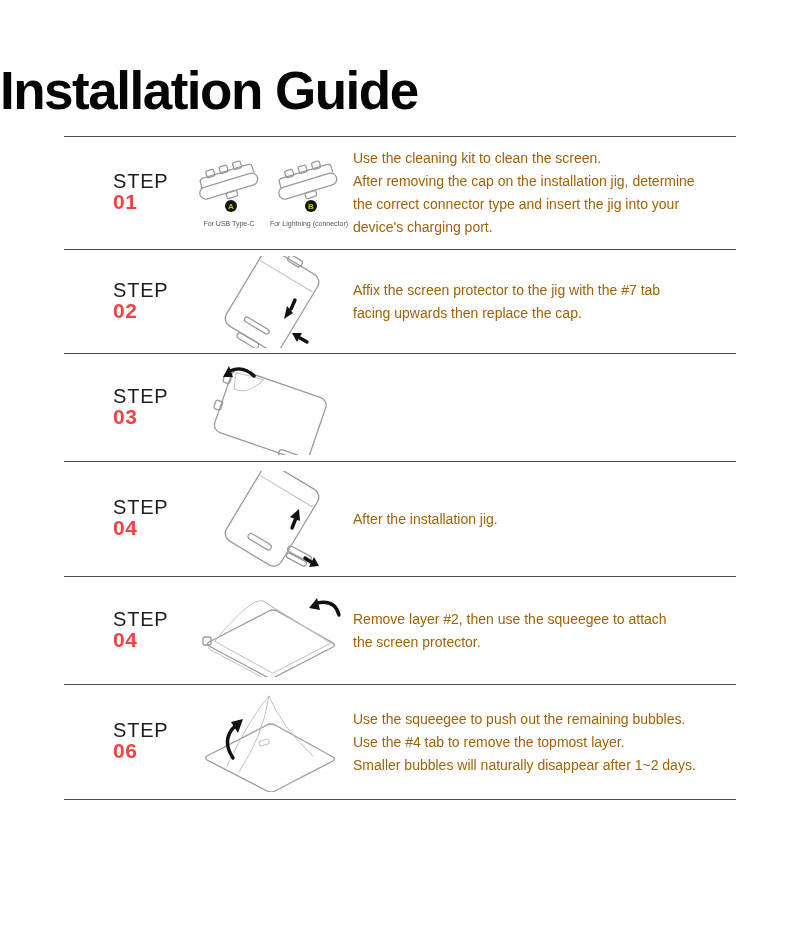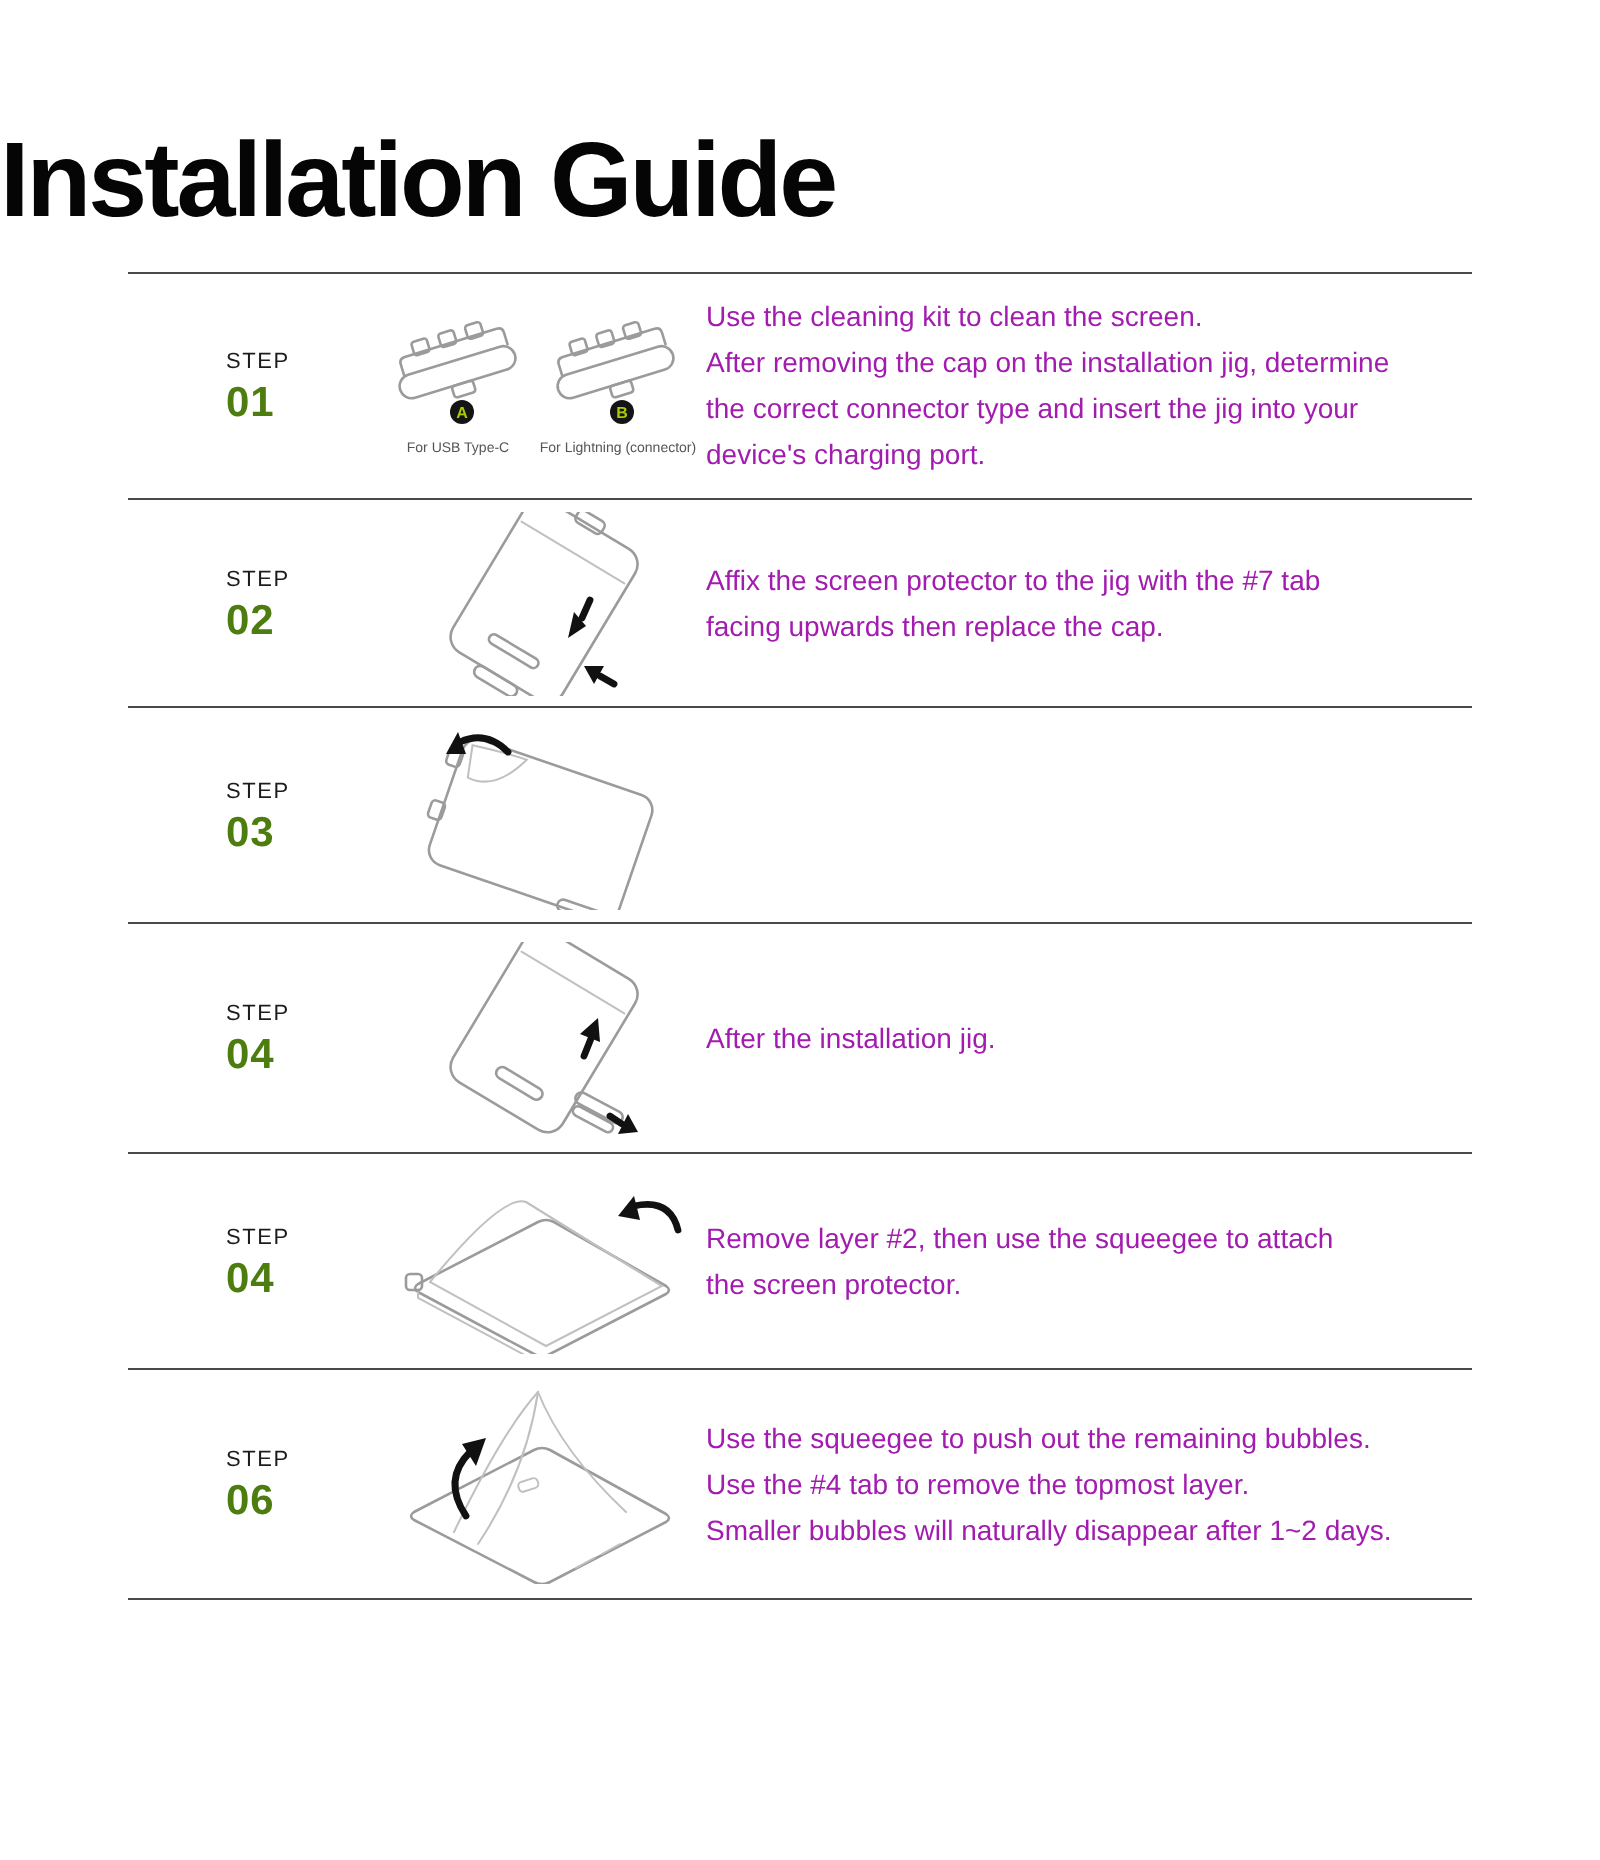--- a/index.html
+++ b/index.html
@@ -44,47 +44,47 @@
   .step-row:nth-child(6) { min-height: 115px; }
 
   .step-label {
     width: 75px;
     margin-left: 49px;
     flex: 0 0 auto;
     display: flex;
     flex-direction: column;
   }
   .step-word {
-    font-size: 11px;
+    font-size: 20px;
     letter-spacing: 0.8px;
     color: #1c1c1c;
     line-height: 18px;
   }
   .step-num {
     font-size: 21px;
     font-weight: bold;
-    color: #4d7c0f;
+    color: #ef4444;
     line-height: 24px;
     letter-spacing: 0.5px;
   }
 
   .step-illo {
     width: 165px;
     flex: 0 0 auto;
     display: flex;
     justify-content: center;
     align-items: center;
   }
   .step-illo svg { display: block; }
 
   .step-desc {
     flex: 1 1 auto;
     font-size: 14px;
     line-height: 23px;
-    color: #a21caf;
+    color: #a16207;
     white-space: pre-line;
     padding-right: 4px;
   }
 
   
   .ln   { fill: none; stroke: #9b9b9b; stroke-width: 1.3; stroke-linecap: round; stroke-linejoin: round; }
   .ln-lt{ fill: none; stroke: #c0c0c0; stroke-width: 1; stroke-linecap: round; }
   .ar   { fill: #111111; stroke: none; }
   .ar-ln{ fill: none; stroke: #111111; stroke-width: 3.4; stroke-linecap: round; }
   .cap-txt { font-family: "Liberation Sans", sans-serif; font-size: 7px; fill: #555555; }

